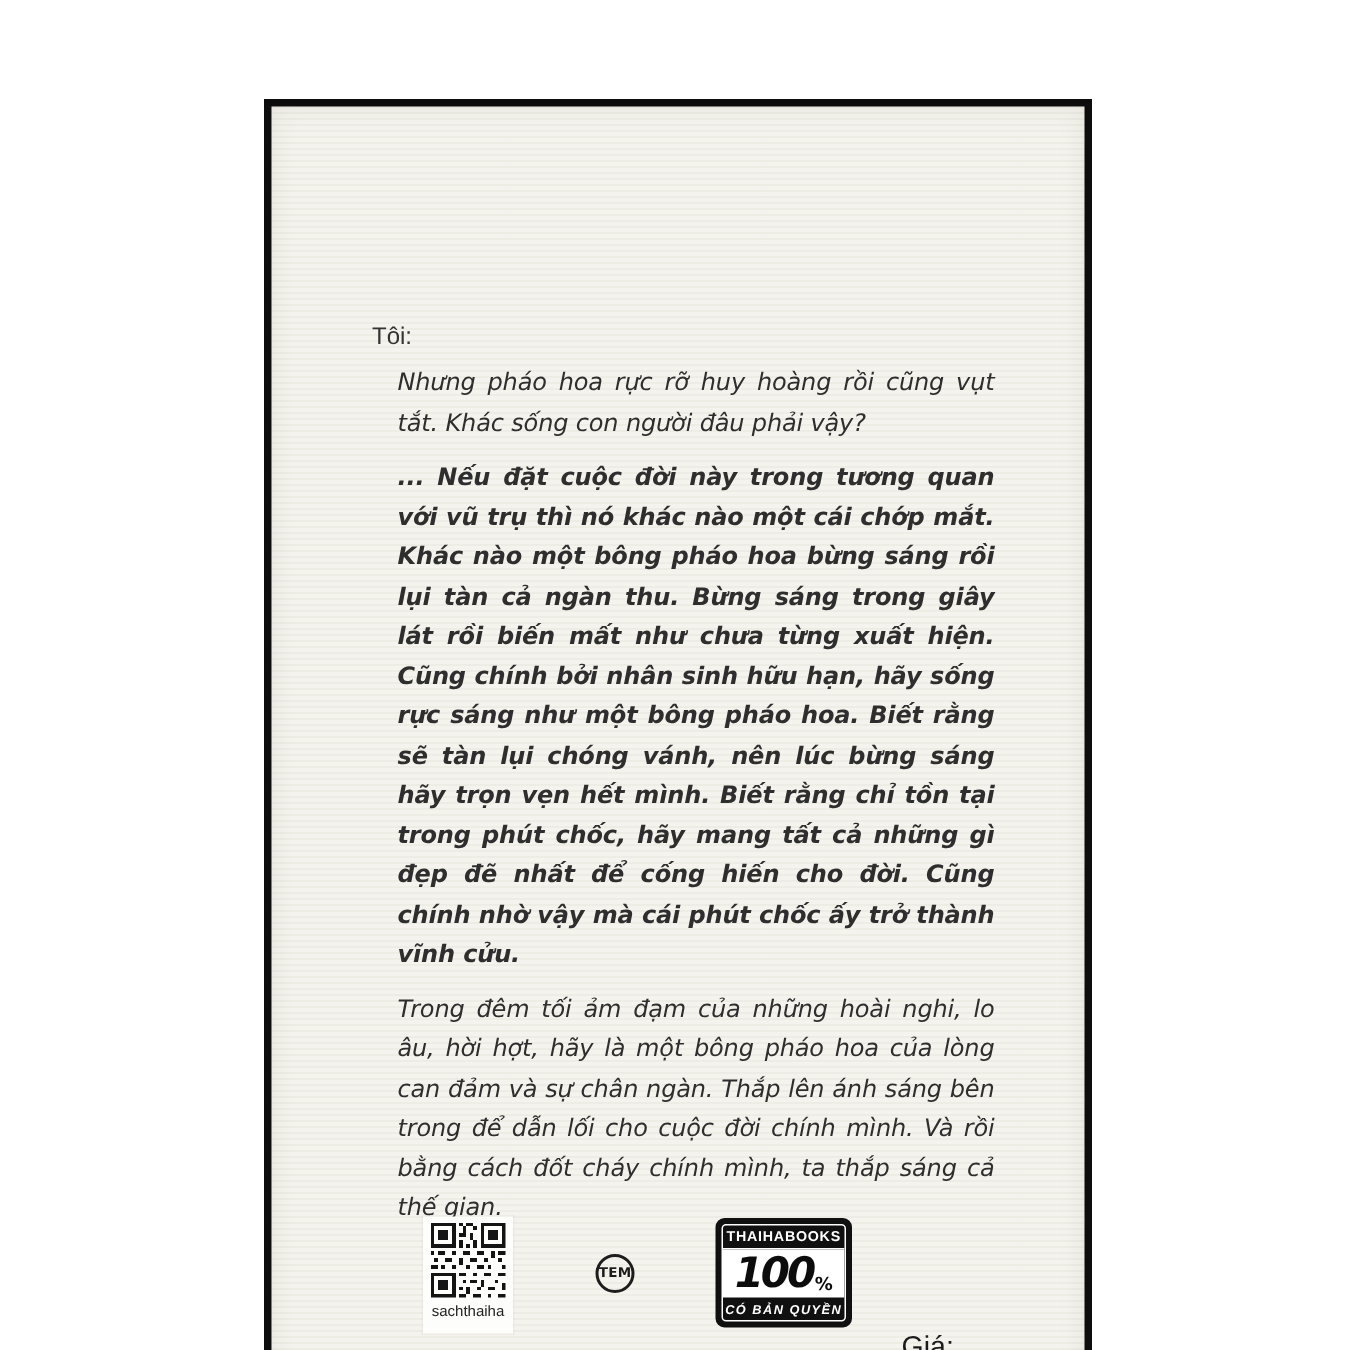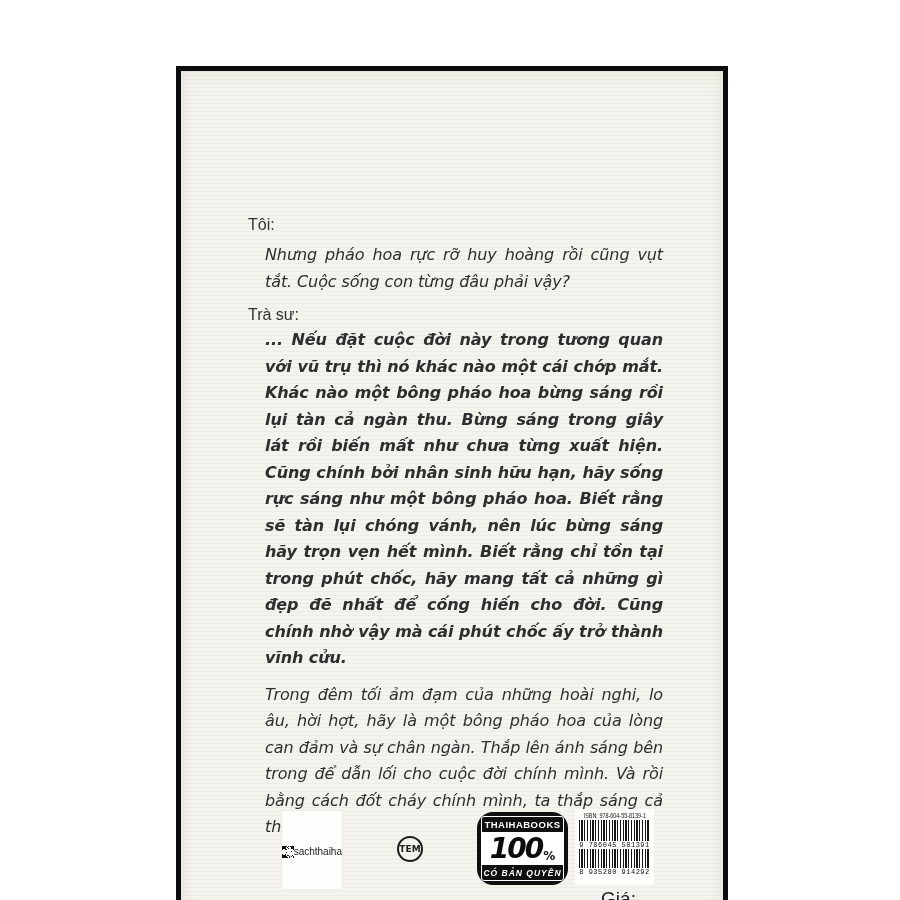--- a/index.html
+++ b/index.html
@@ -32,38 +32,38 @@
     font-style:italic;font-size:16px;line-height:26.5px;
     letter-spacing:-0.1px;color:#2e2e2e;
     text-align:justify;text-align-last:left;
   }
   .para.quote{margin-top:7px;margin-bottom:10px;}
   .para.body1{margin-top:2px;font-weight:bold;}
   .para.body2{margin-top:10px;}
   
   .qr-box{
     position:absolute;left:101px;top:740px;width:60px;height:78px;
-    background:#fdfdfc;display:flex;flex-direction:row;align-items:center;
+    background:#fdfdfc;display:flex;flex-direction:column;align-items:center;
     box-shadow:0 0 0 1px rgba(0,0,0,0.03);
   }
   .qr-box svg{width:50px;height:50px;margin-top:4px;shape-rendering:crispEdges;}
   .qr-caption{
     font-size:10px;line-height:12px;margin-top:4px;color:#222;
     font-family:"Liberation Sans",sans-serif;
   }
   .tem{
     position:absolute;left:216px;top:765px;width:26px;height:26px;
     border:2px solid #1d1d1d;border-radius:50%;box-sizing:border-box;
     display:flex;align-items:center;justify-content:flex-end;
     font-size:9px;font-weight:bold;color:#1d1d1d;letter-spacing:0.2px;
   }
   
   .stamp{
     position:absolute;left:296px;top:741px;width:91px;height:73px;
-    background:#101010;border-radius:16px;box-sizing:border-box;padding:4px;
+    background:#101010;border-radius:6px;box-sizing:border-box;padding:4px;
   }
   .stamp-inner{
     width:100%;height:100%;box-sizing:border-box;
     border:1.5px solid #fff;border-radius:3px;
     display:flex;flex-direction:column;overflow:hidden;
   }
   .stamp-top{
     height:15px;display:flex;align-items:center;justify-content:center;
     color:#fff;font-size:9.5px;font-weight:bold;letter-spacing:0.5px;
     border-bottom:1.5px solid #fff;
@@ -114,22 +114,21 @@
     font-family:"Liberation Sans",sans-serif;font-weight:500;
   }
 </style>
 </head>
 <body>
 
 <div class="cover">
 
   <div class="text-col">
     <div class="speaker s1">Tôi:</div>
-    <p class="para quote">Nhưng pháo hoa rực rỡ huy hoàng rồi cũng vụt tắt. Cuộc sống con từng đâu phải vậy?</p>
-    <div class="speaker s2">Trà sư:</div>
+    <p class="para quote">Nhưng pháo hoa rực rỡ huy hoàng rồi cũng vụt tắt. Khác sống con người đâu phải vậy?</p>
     <p class="para body1">... Nếu đặt cuộc đời này trong tương quan với vũ trụ thì nó khác nào một cái chớp mắt. Khác nào một bông pháo hoa bừng sáng rồi lụi tàn cả ngàn thu. Bừng sáng trong giây lát rồi biến mất như chưa từng xuất hiện. Cũng chính bởi nhân sinh hữu hạn, hãy sống rực sáng như một bông pháo hoa. Biết rằng sẽ tàn lụi chóng vánh, nên lúc bừng sáng hãy trọn vẹn hết mình. Biết rằng chỉ tồn tại trong phút chốc, hãy mang tất cả những gì đẹp đẽ nhất để cống hiến cho đời. Cũng chính nhờ vậy mà cái phút chốc ấy trở thành vĩnh cửu.</p>
     <p class="para body2">Trong đêm tối ảm đạm của những hoài nghi, lo âu, hời hợt, hãy là một bông pháo hoa của lòng can đảm và sự chân ngàn. Thắp lên ánh sáng bên trong để dẫn lối cho cuộc đời chính mình. Và rồi bằng cách đốt cháy chính mình, ta thắp sáng cả thế gian.</p>
   </div>
 
   <div class="qr-box">
     <svg viewBox="0 0 21 21" aria-hidden="true">
       <g fill="#141414">
         <rect x="0" y="0" width="7" height="7"></rect>
           <rect x="14" y="0" width="7" height="7"></rect>
           <rect x="0" y="14" width="7" height="7"></rect>
@@ -204,23 +203,16 @@
     <div class="stamp-inner">
       <div class="stamp-top">THAIHABOOKS</div>
       <div class="stamp-mid">
         <span class="n100">100</span>
         <span class="pct">%</span>
       </div>
       <div class="stamp-bottom">CÓ BẢN QUYỀN</div>
     </div>
   </div>
 
-  <div class="barcode-box">
-    <div class="isbn-line">ISBN: 978-604-55-8139-1</div>
-    <div class="bars bars1"></div>
-    <div class="digits">9 786045 581391</div>
-    <div class="bars bars2"></div>
-    <div class="digits">8 935280 914292</div>
-  </div>
 
   <div class="price">Giá: 286.000đ</div>
 
 </div>
 
 </body></html>

